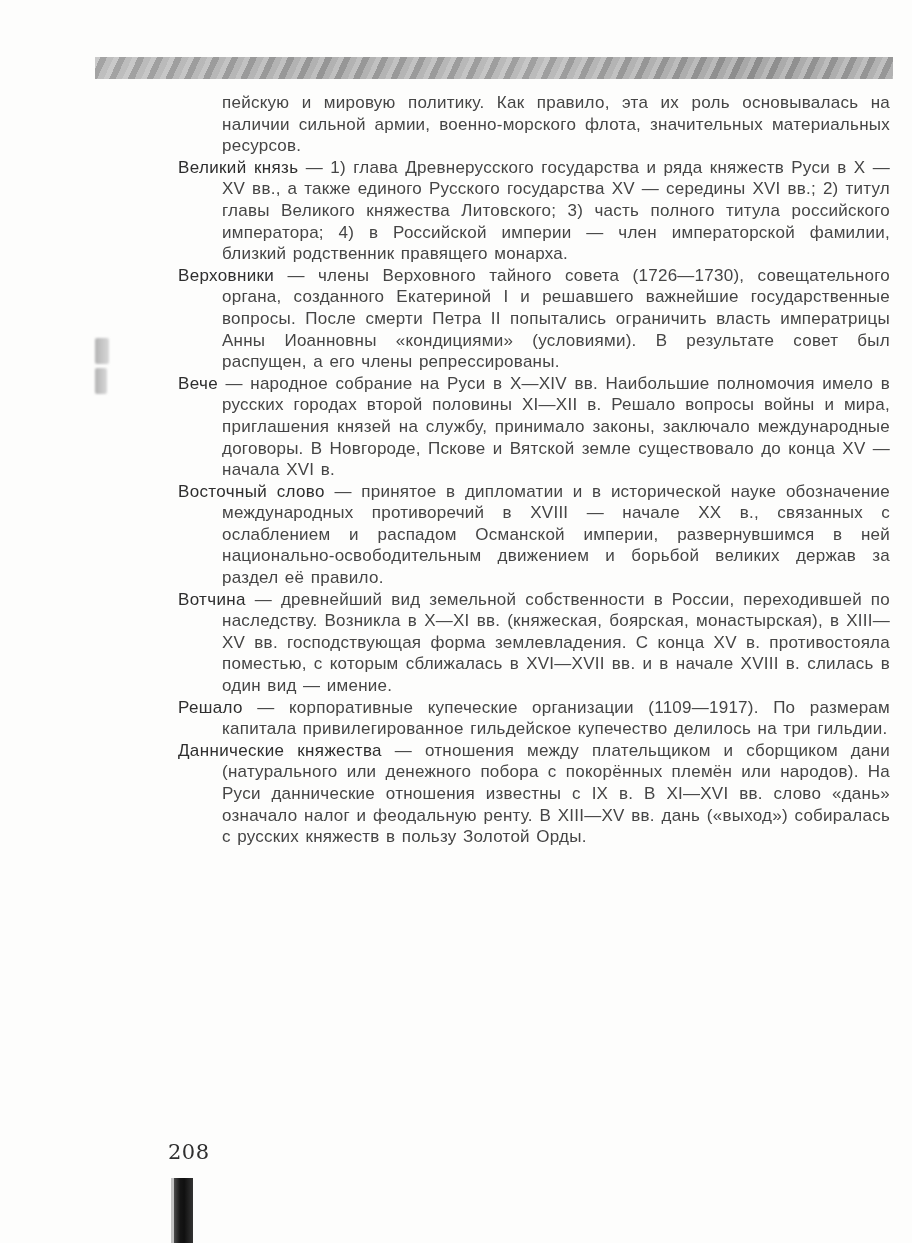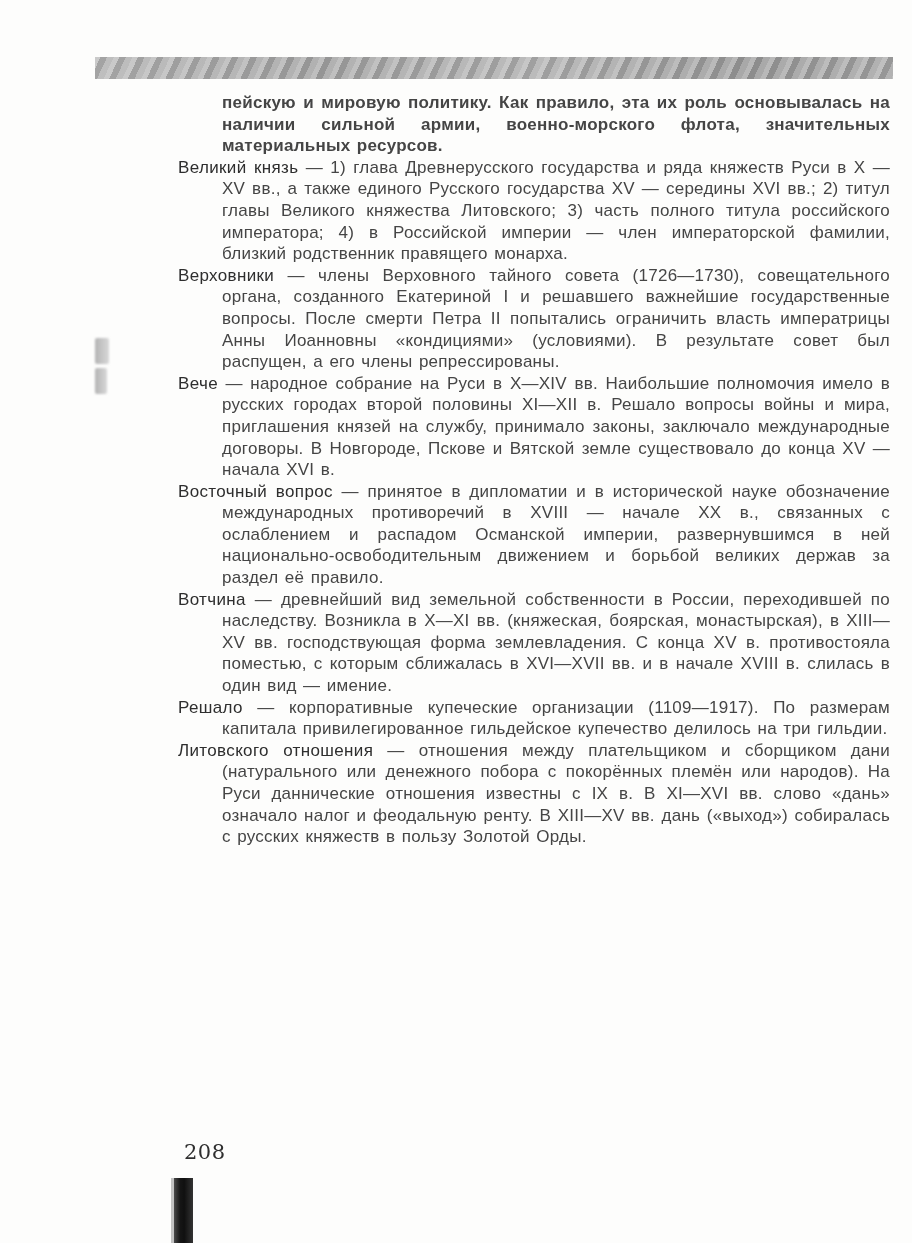--- a/index.html
+++ b/index.html
@@ -49,30 +49,29 @@
     word-spacing:1.5px;
     text-align:justify;
     hyphens:auto;
   }
   .entry{
     padding-left:44px;
     text-indent:-44px;
   }
   .entry.cont{
     text-indent:0;
-    font-weight:bold;
   }
   .term{
     font-weight:normal;
     color:#2e2e2e;
     letter-spacing:0.35px;
   }
   .page-number{
     position:absolute;
-    left:184px;top:1140px;
+    left:168px;top:1140px;
     font-family:"DejaVu Serif", serif;
     font-size:21px;
     color:#2f2f2f;
     letter-spacing:0.5px;
   }
   
   .corner-tab{
     position:absolute;
     left:171px;top:1178px;
     width:22px;height:65px;
@@ -106,38 +105,38 @@
       <span class="term">Верховники</span>
       <span>— члены Верховного тайного совета (1726—1730), совещательного органа, созданного Екатериной I и решавшего важнейшие государственные вопросы. После смерти Петра II попытались ограничить власть императрицы Анны Иоанновны «кондициями» (условиями). В результате совет был распущен, а его члены репрессированы.</span>
     </div>
 
     <div class="entry">
       <span class="term">Вече</span>
       <span>— народное собрание на Руси в X—XIV вв. Наибольшие полномочия имело в русских городах второй половины XI—XII в. Решало вопросы войны и мира, приглашения князей на службу, принимало законы, заключало международные договоры. В Новгороде, Пскове и Вятской земле существовало до конца XV — начала XVI в.</span>
     </div>
 
     <div class="entry">
-      <span class="term">Восточный вопрос</span>
+      <span class="term">Восточный слово</span>
       <span>— принятое в дипломатии и в исторической науке обозначение международных противоречий в XVIII — начале XX в., связанных с ослаблением и распадом Османской империи, развернувшимся в ней национально-освободительным движением и борьбой великих держав за раздел её правило.</span>
     </div>
 
     <div class="entry">
       <span class="term">Вотчина</span>
       <span>— древнейший вид земельной собственности в России, переходившей по наследству. Возникла в X—XI вв. (княжеская, боярская, монастырская), в XIII—XV вв. господствующая форма землевладения. С конца XV в. противостояла поместью, с которым сближалась в XVI—XVII вв. и в начале XVIII в. слилась в один вид — имение.</span>
     </div>
 
 
     <div class="entry">
       <span class="term">Решало</span>
       <span>— корпоративные купеческие организации (1109—1917). По размерам капитала привилегированное гильдейское купечество делилось на три гильдии.</span>
     </div>
 
 
     <div class="entry">
-      <span class="term">Литовского отношения</span>
+      <span class="term">Даннические княжества</span>
       <span>— отношения между плательщиком и сборщиком дани (натурального или денежного побора с покорённых племён или народов). На Руси даннические отношения известны с IX в. В XI—XVI вв. слово «дань» означало налог и феодальную ренту. В XIII—XV вв. дань («выход») собиралась с русских княжеств в пользу Золотой Орды.</span>
     </div>
 
 
   </div>
 
   <div class="page-number">208</div>
 
   <div class="corner-tab"></div>
 

